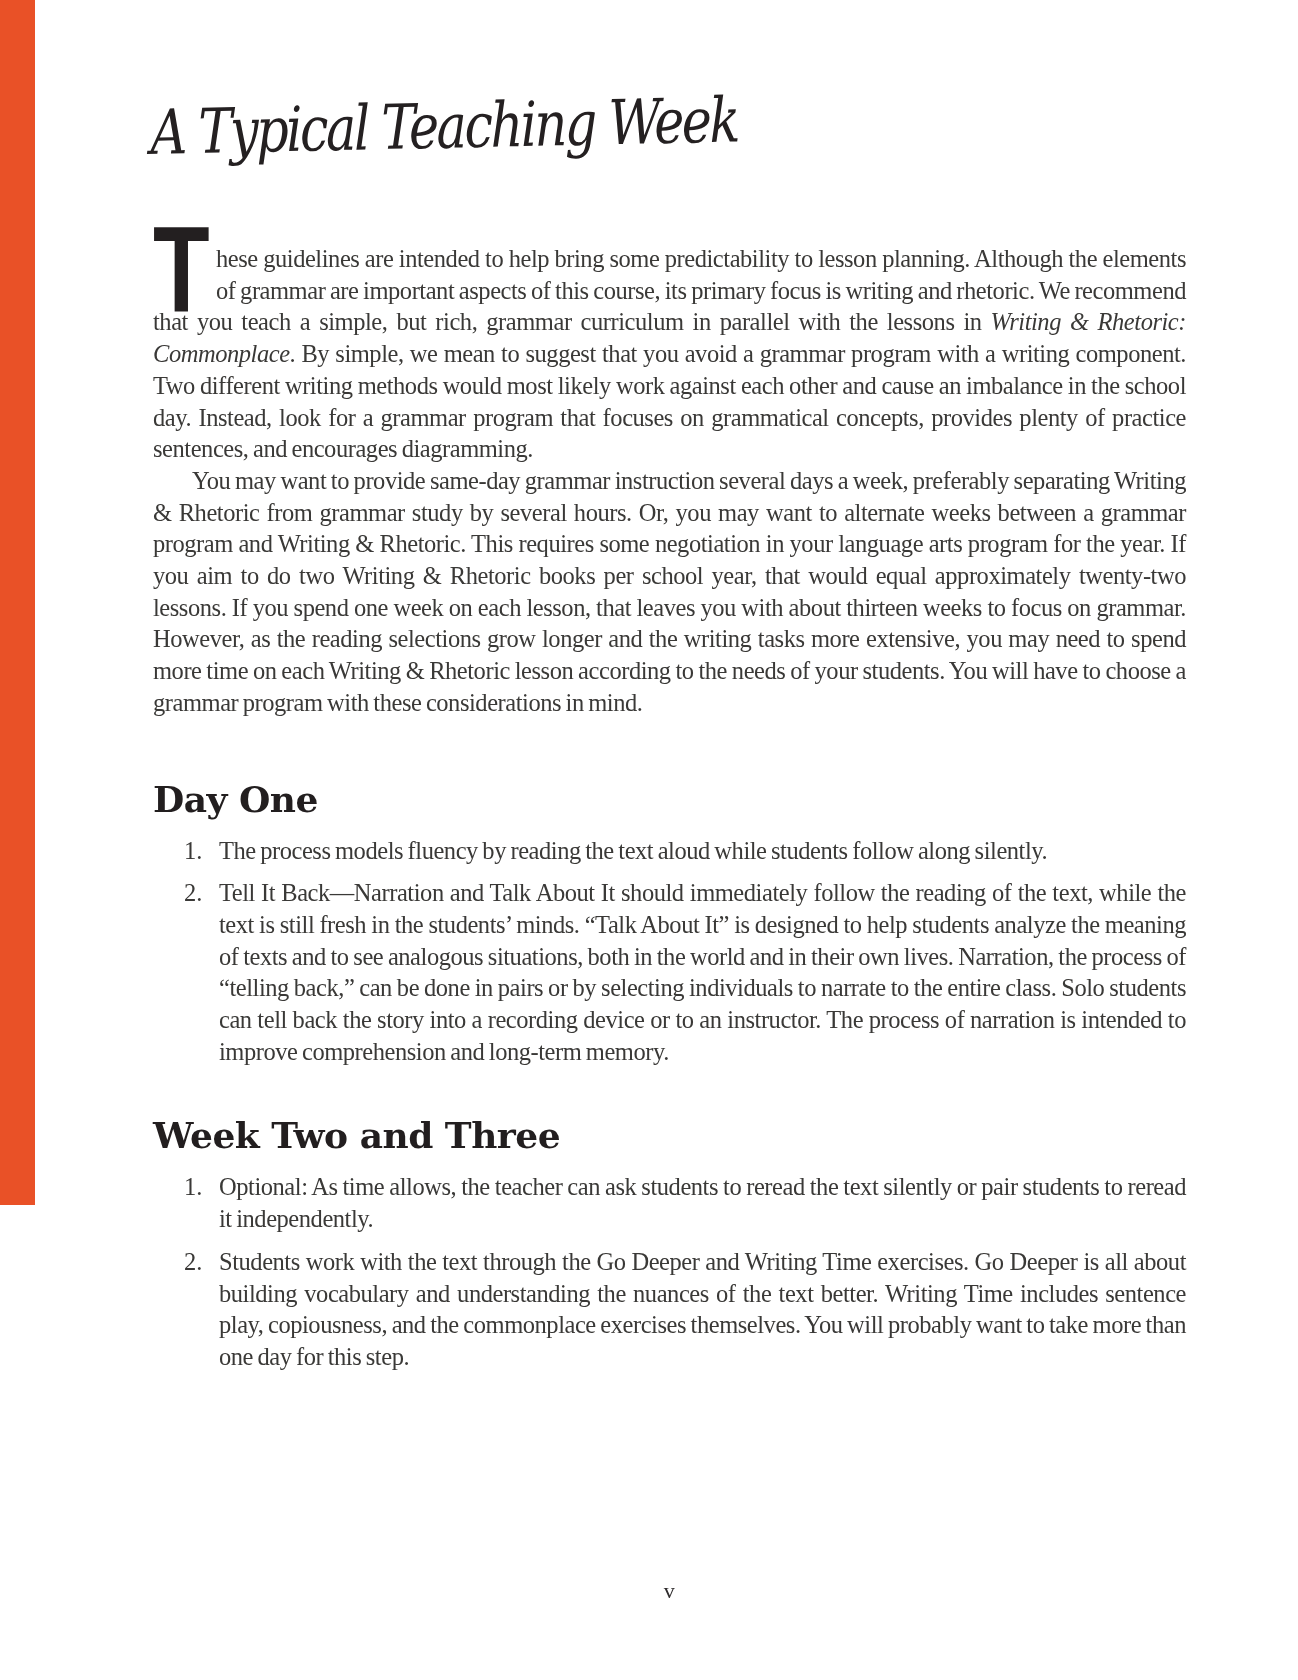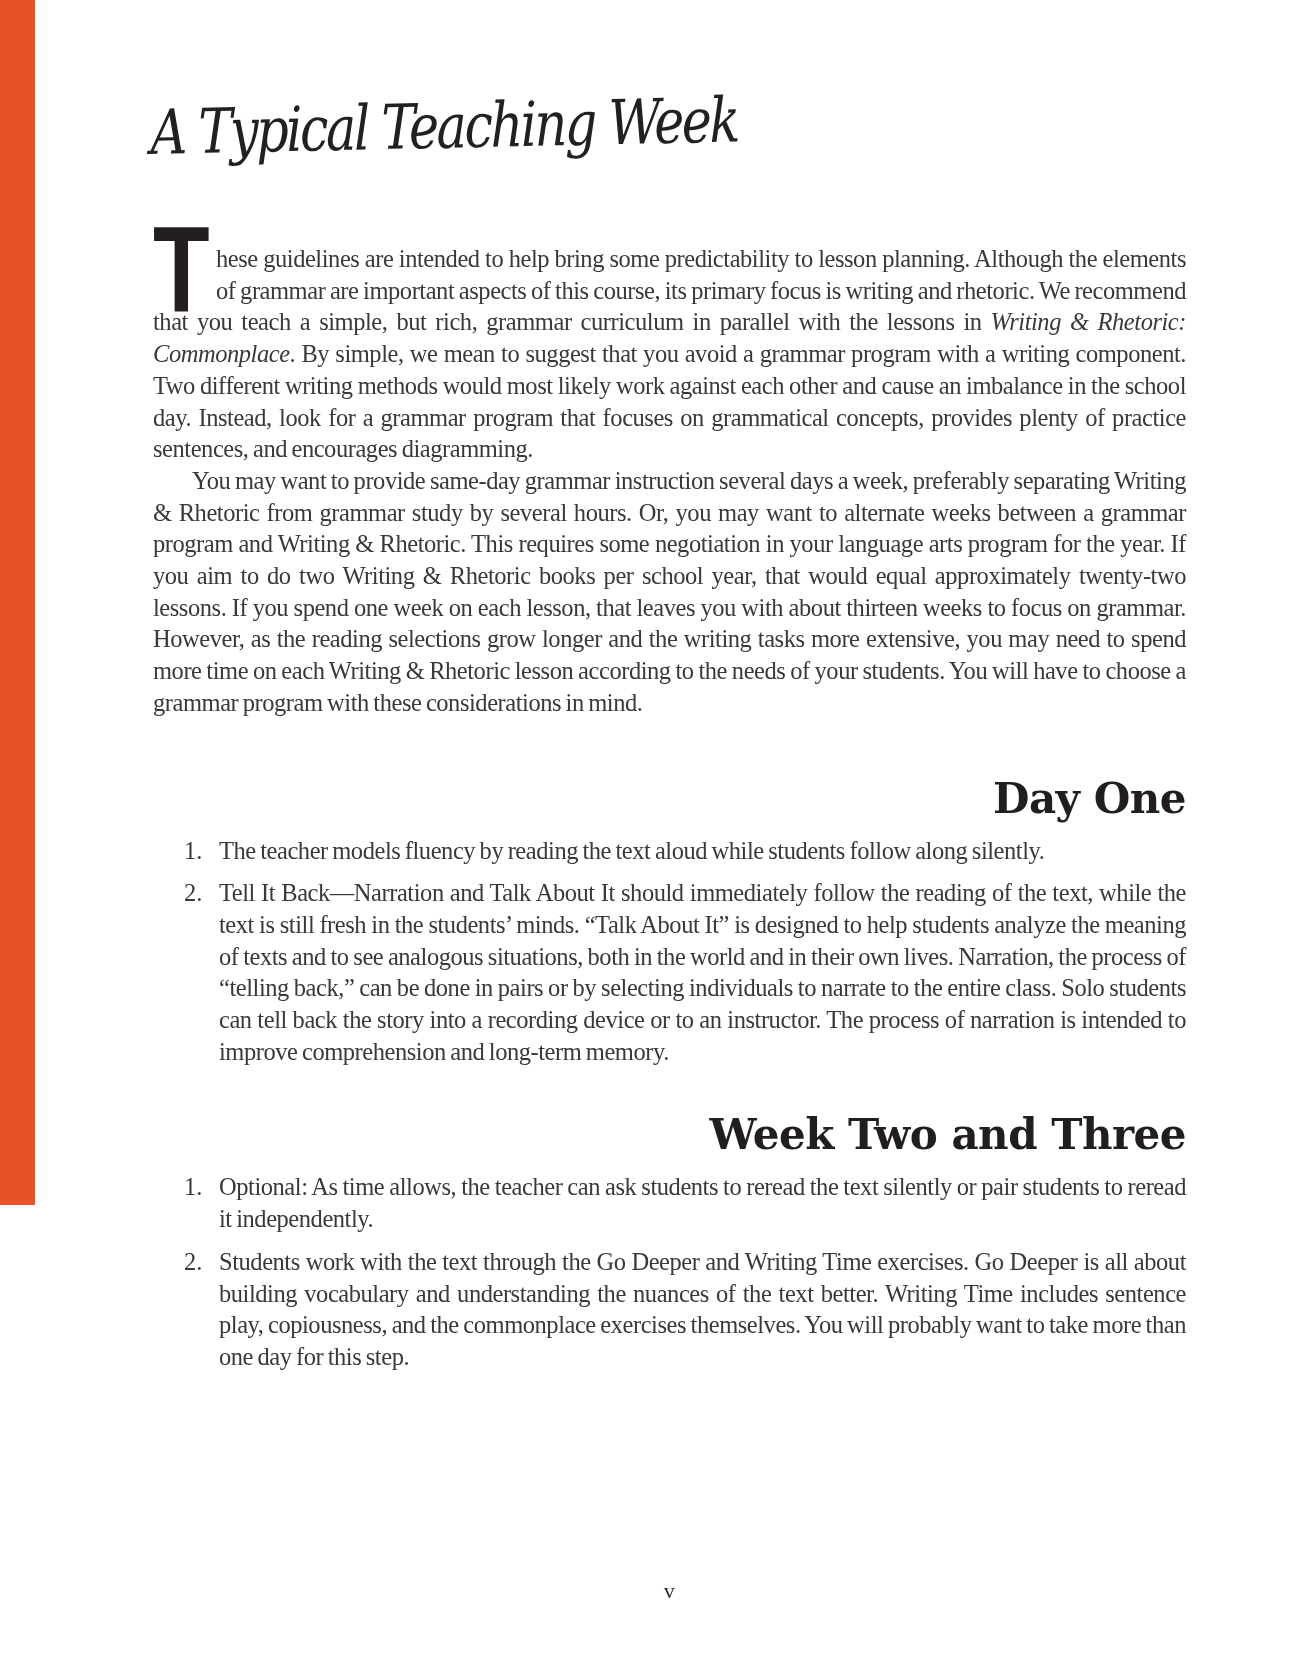--- a/index.html
+++ b/index.html
@@ -57,25 +57,25 @@
     line-height:122px;
     color:#231f20;
     transform:scaleX(0.76);
     transform-origin:left top;
     letter-spacing:0;
   }
   .section-heading{
     margin:0;
     font-family:"DejaVu Serif", serif;
     font-weight:bold;
-    font-size:42px;
+    font-size:36px;
     line-height:36px;
     letter-spacing:-0.5px;
     color:#221e1f;
-    text-align:right;
+    text-align:left;
     word-spacing:0;
   }
   .section-heading.first{margin-top:62px;}
   .section-heading.second{margin-top:50px;}
   .num-list{
     list-style:none;
     margin:18px 0 0 0;
     padding:0;
   }
   .num-list li{
@@ -115,21 +115,21 @@
           <span class="dropcap-glyph">T</span>
         </span><span>hese guidelines are intended to help bring some predictability to lesson planning. Although the elements of grammar are important aspects of this course, its primary focus is writing and rhetoric. We recommend that you teach a simple, but rich, grammar curriculum in parallel with the lessons in </span><span class="ital">Writing &amp; Rhetoric: Commonplace</span><span>. By simple, we mean to suggest that you avoid a grammar program with a writing component. Two different writing methods would most likely work against each other and cause an imbalance in the school day. Instead, look for a grammar program that focuses on grammatical concepts, provides plenty of practice sentences, and encourages diagramming.</span>
     </p>
 
     <p class="body-para indent">You may want to provide same-day grammar instruction several days a week, preferably separating Writing &amp; Rhetoric from grammar study by several hours. Or, you may want to alternate weeks between a grammar program and Writing &amp; Rhetoric. This requires some negotiation in your language arts program for the year. If you aim to do two Writing &amp; Rhetoric books per school year, that would equal approximately twenty-two lessons. If you spend one week on each lesson, that leaves you with about thirteen weeks to focus on grammar. However, as the reading selections grow longer and the writing tasks more extensive, you may need to spend more time on each Writing &amp; Rhetoric lesson according to the needs of your students. You will have to choose a grammar program with these considerations in mind.</p>
 
     <h2 class="section-heading first">Day One</h2>
     <ol class="num-list">
       <li>
         <span class="li-num">1.</span>
-        <span class="li-text">The teacher models fluency by reading the text aloud while students follow along silently.</span>
+        <span class="li-text">The process models fluency by reading the text aloud while students follow along silently.</span>
       </li>
       <li>
         <span class="li-num">2.</span>
         <span class="li-text">Tell It Back—Narration and Talk About It should immediately follow the reading of the text, while the text is still fresh in the students’ minds. “Talk About It” is designed to help students analyze the meaning of texts and to see analogous situations, both in the world and in their own lives. Narration, the process of “telling back,” can be done in pairs or by selecting individuals to narrate to the entire class. Solo students can tell back the story into a recording device or to an instructor. The process of narration is intended to improve comprehension and long-term memory.</span>
       </li>
     </ol>
 
     <h2 class="section-heading second">Week Two and Three</h2>
     <ol class="num-list">
       <li>

